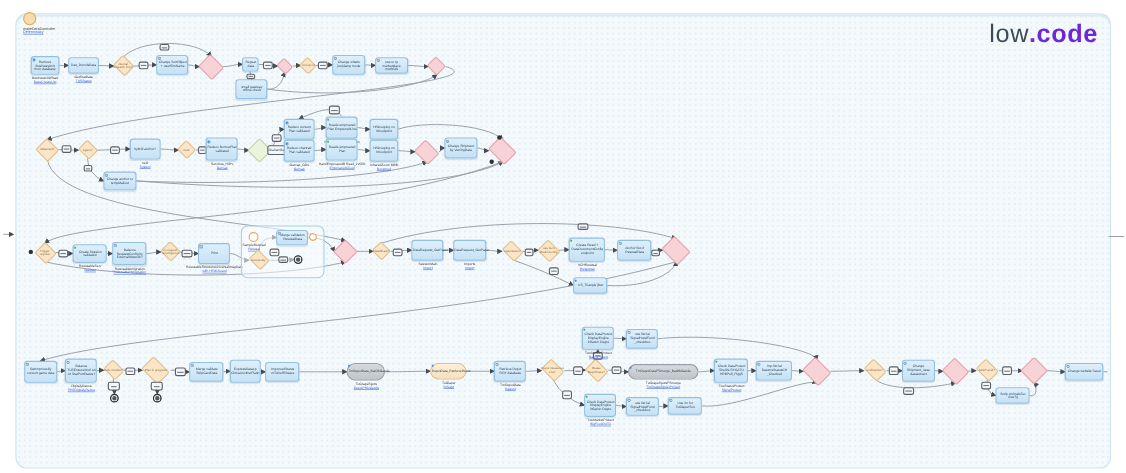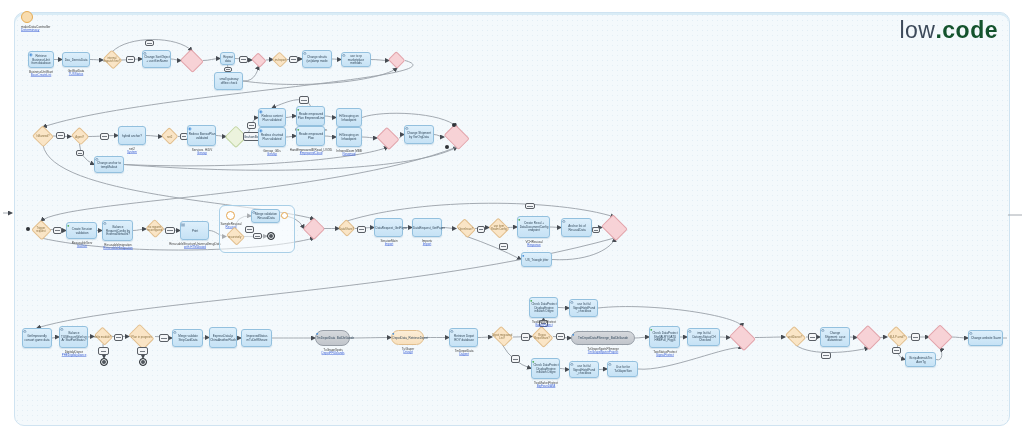--- a/index.html
+++ b/index.html
@@ -3,21 +3,21 @@
 <meta charset="utf-8">
 <style>
   html,body{margin:0;padding:0;background:#fff;}
   body{width:1024px;height:430px;overflow:hidden;font-family:"Liberation Sans",sans-serif;}
   .stage{position:relative;width:1024px;height:430px;background:#fff;}
   .pool{position:absolute;left:14px;top:12px;width:994px;height:412px;border:1px solid #cfe3f1;border-radius:10px;
         background-color:#f4f9fc;background-image:radial-gradient(circle,#e2eef6 .6px,transparent .75px);background-size:5px 5px;
         box-shadow:inset 0 2px 0 #d9ecf6;}
   .logo{position:absolute;top:17px;right:26px;font-size:23px;letter-spacing:.5px;}
   .logo .lw{color:#3d4a5a;font-weight:400;}
-  .logo .lc{color:#14532d;font-weight:700;}
+  .logo .lc{color:#6d28d9;font-weight:700;}
   .phead{position:absolute;left:21px;top:11px;width:90px;}
   .hicon{display:block;width:10px;height:10px;border-radius:50%;background:#f8dcae;border:1px solid #e5ac55;}
   .hname{margin-top:2px;font-size:6px;transform:scale(.55);transform-origin:left top;color:#3a3a3a;white-space:nowrap;}
   .hlink{font-size:6px;transform:scale(.55);transform-origin:left top;color:#3f63d8;text-decoration:underline;white-space:nowrap;margin-top:-3px;}
   svg.edges{position:absolute;left:0;top:0;width:1024px;height:430px;pointer-events:none;}
   .nd{position:absolute;box-sizing:border-box;}
   .task{background:linear-gradient(#ddeffb,#c6e2f5);border:1px solid #93c0de;border-radius:3px;box-shadow:0 1px 1px rgba(120,160,190,.25);}
   .pillg{background:linear-gradient(#d6d9dd,#c1c5cb);border:1px solid #979ea7;border-radius:8px;}
   .pillo{background:linear-gradient(#fceed8,#f8e0bd);border:1px solid #e2bf8e;border-radius:8px;}
   .mk,.mkw{background:#f4f6f8;border:1px solid #5a5f66;border-radius:2px;}

